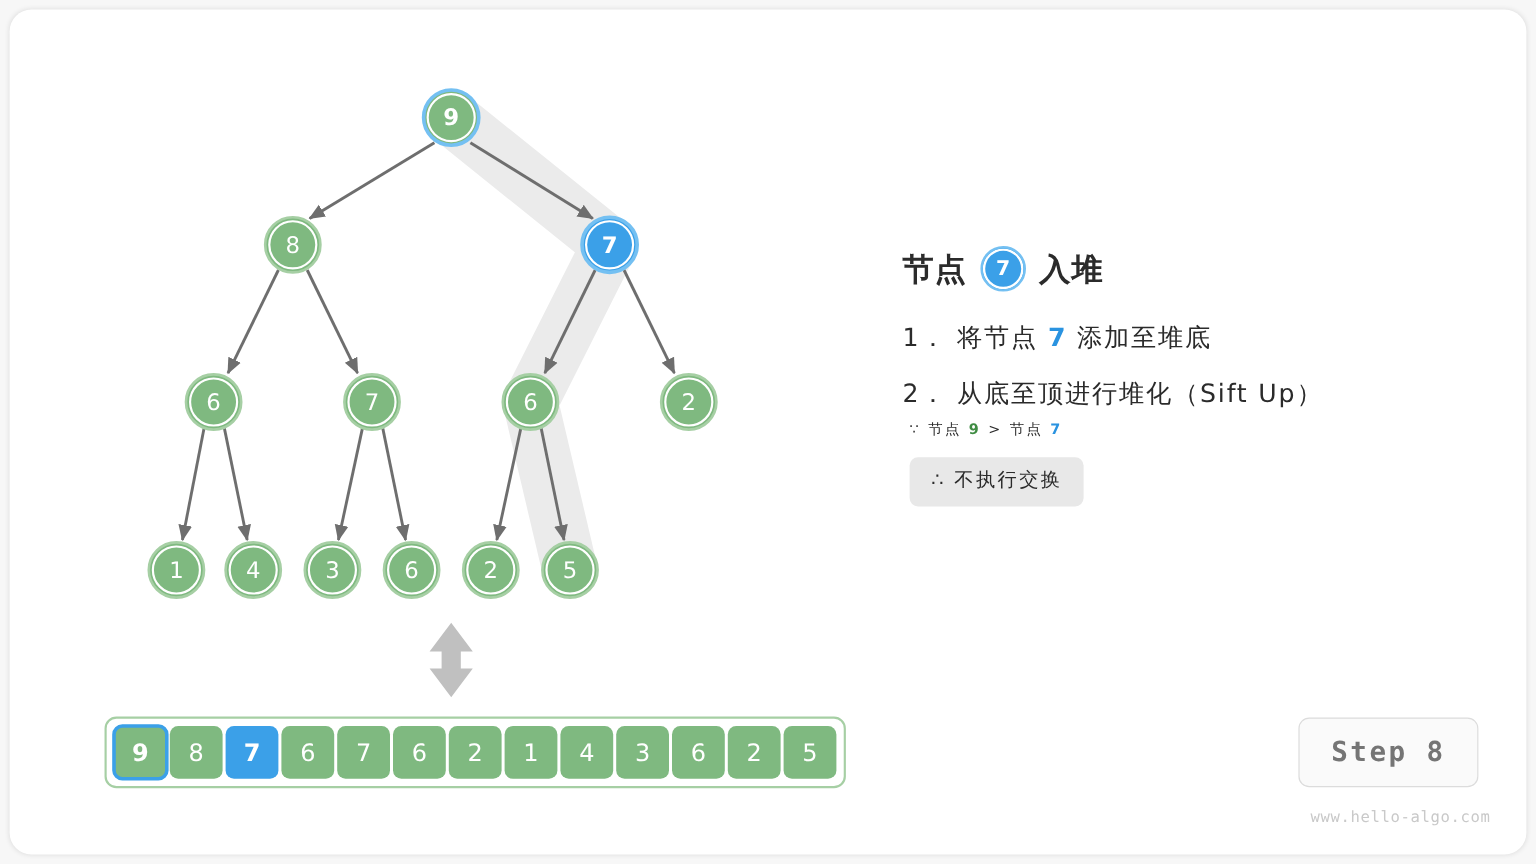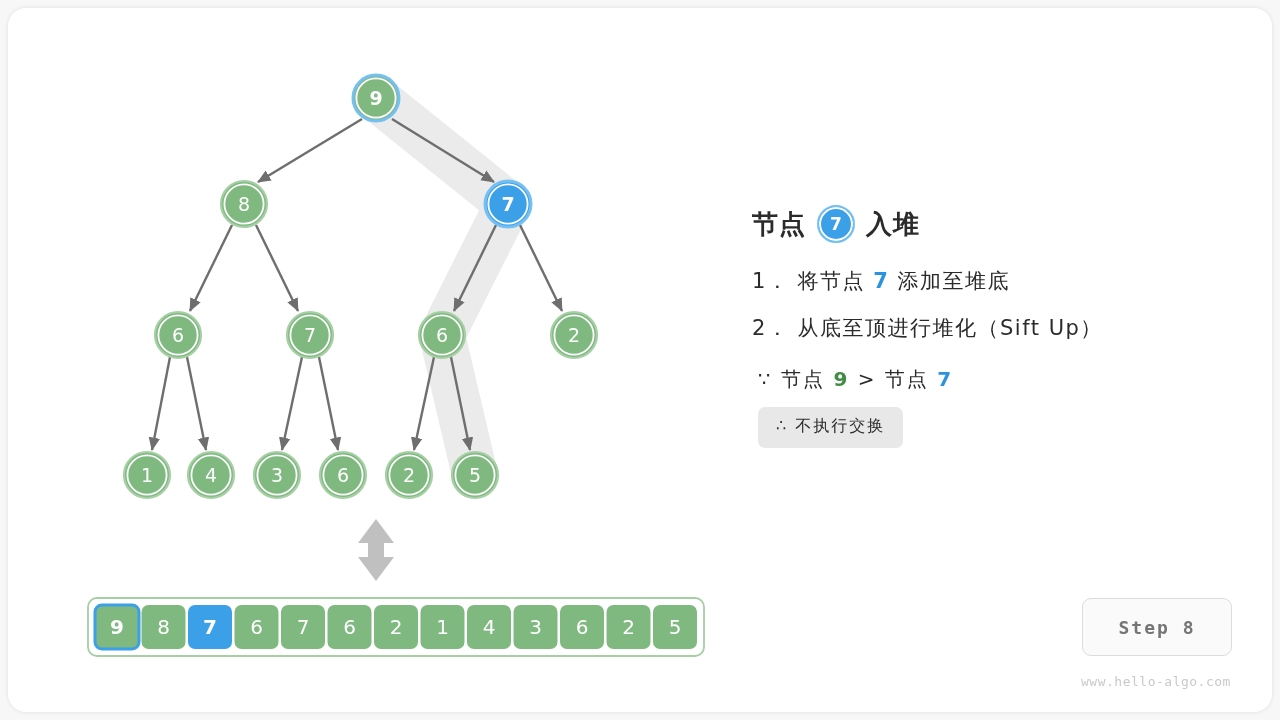--- a/index.html
+++ b/index.html
@@ -65,24 +65,24 @@
     color: #2b2b2b;
     letter-spacing: 1.5px;
     margin-top: 19px;
     white-space: nowrap;
     font-family: "DejaVu Sans Mono", "Liberation Mono", monospace;
   }
   .step-line.cjk { font-family: "DejaVu Sans", "Liberation Sans", sans-serif; }
   .num-blue { color: #2a93e0; font-weight: bold; }
   .num-green { color: #3f8c43; font-weight: bold; }
   .reason-line {
-    font-size: 20px;
+    font-size: 12px;
     color: #2b2b2b;
     letter-spacing: 2px;
-    margin-top: 24px;
+    margin-top: 8px;
     margin-left: 6px;
     white-space: nowrap;
   }
   .concl-box {
     display: inline-block;
     margin-top: 14px;
     background: #e8e8e8;
     border-radius: 7px;
     padding: 9px 18px 11px 18px;
     font-size: 16px;
@@ -94,30 +94,30 @@
   
   .step-badge {
     position: absolute;
     left: 1082px; top: 598px;
     width: 148px; height: 56px;
     border: 1px solid #dcdcdc;
     border-radius: 9px;
     background: #fafafa;
     display: flex; align-items: center; justify-content: center;
     font-family: "DejaVu Sans Mono", "Liberation Mono", monospace;
-    font-size: 18px;
+    font-size: 23px;
     font-weight: bold;
     color: #757575;
     letter-spacing: 2px;
   }
   .watermark {
     position: absolute;
     left: 1070px; top: 674px;
     width: 172px;
-    text-align: center;
+    text-align: right;
     font-family: "DejaVu Sans Mono", "Liberation Mono", monospace;
     font-size: 13px;
     color: #c9c9c9;
     letter-spacing: 0.5px;
   }
 </style>
 </head>
 <body>
 
 <div id="stage">

